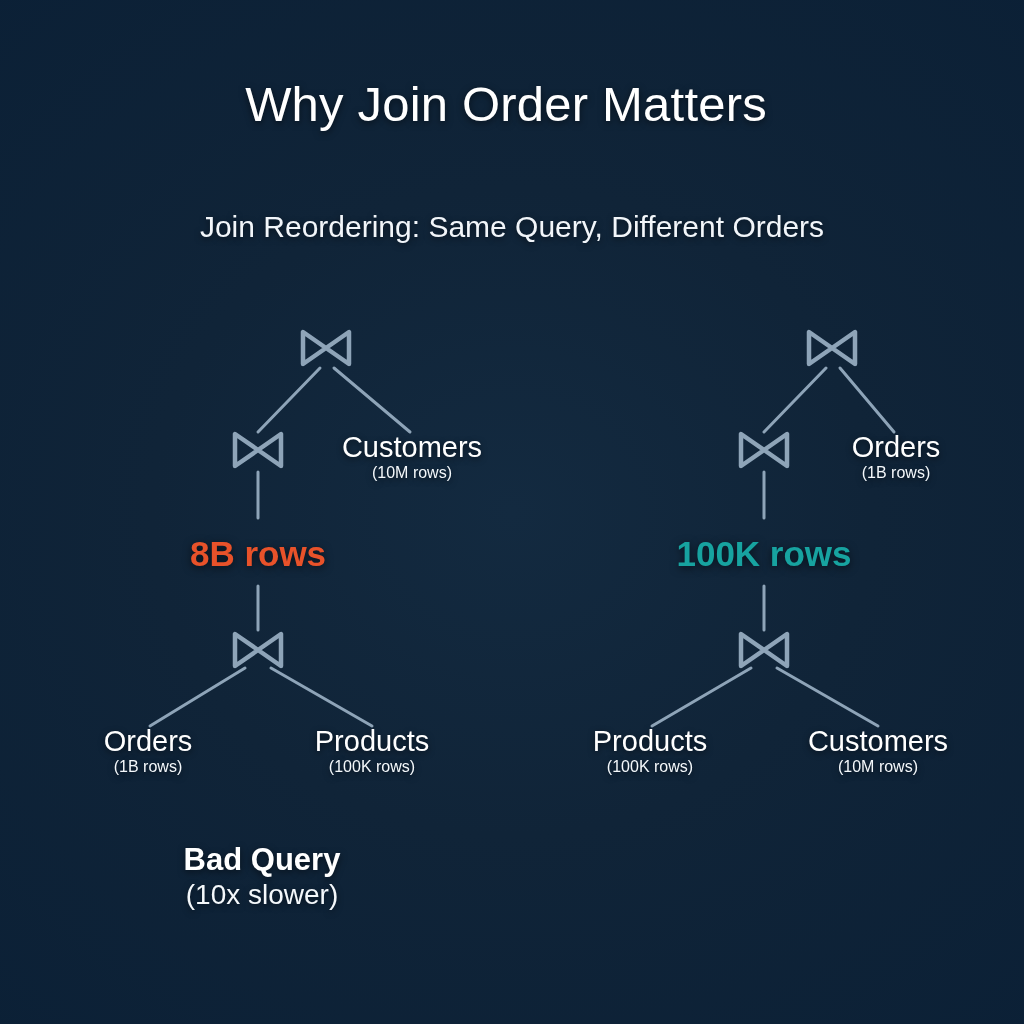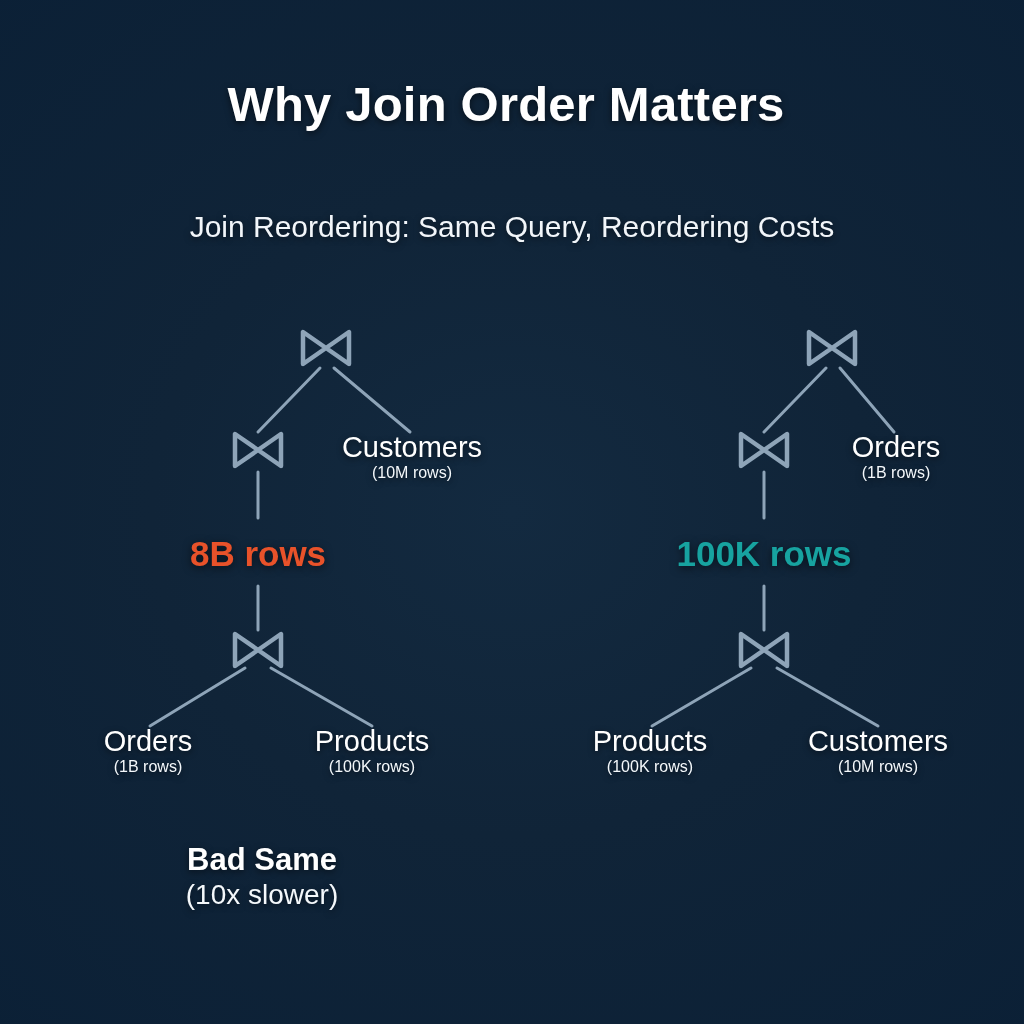--- a/index.html
+++ b/index.html
@@ -18,21 +18,21 @@
     -webkit-font-smoothing: antialiased;
   }
 
   
   .title {
     position: absolute;
     left: 0; right: 12px;
     top: 76px;
     text-align: center;
     font-size: 49px;
-    font-weight: bold;
+    font-weight: normal;
     color: #ffffff;
     letter-spacing: 0.2px;
     text-shadow: 0 2px 7px rgba(0,0,0,0.55);
   }
   .subtitle {
     position: absolute;
     left: 0; right: 0;
     top: 210px;
     text-align: center;
     font-size: 30px;
@@ -128,21 +128,21 @@
     line-height: 1.2;
     text-shadow: 0 2px 6px rgba(0,0,0,0.5);
   }
 </style>
 </head>
 <body>
 
 <div id="canvas">
 
   <div class="title">Why Join Order Matters</div>
-  <div class="subtitle">Join Reordering: Same Query, Reordering Costs</div>
+  <div class="subtitle">Join Reordering: Same Query, Different Orders</div>
 
   <svg id="edges" viewBox="0 0 1024 1024">
 
     <path class="edge" d="M 320 368 L 258 432"></path>
 
     <path class="edge" d="M 334 368 L 410 432"></path>
 
     <path class="edge" d="M 258 472 L 258 518"></path>
 
     <path class="edge" d="M 258 586 L 258 630"></path>
@@ -185,21 +185,21 @@
   <div class="leaf" style="left:148px; top:726px;">
     <span class="tname">Orders</span>
     <span class="trows">(1B rows)</span>
   </div>
   <div class="leaf" style="left:372px; top:726px;">
     <span class="tname">Products</span>
     <span class="trows">(100K rows)</span>
   </div>
 
   <div class="verdict" style="left:262px; top:843px;">
-    <span class="vmain">Bad Same</span>
+    <span class="vmain">Bad Query</span>
     <span class="vsub">(10x slower)</span>
   </div>
 
   <div class="join" style="left:832px; top:348px;">
     <svg viewBox="0 0 56 42" aria-hidden="true">
       <path d="M 5 5 L 5 37 L 28 21 L 5 5 Z M 51 5 L 51 37 L 28 21 L 51 5 Z"></path>
     </svg>
   </div>
   <div class="join" style="left:764px; top:450px;">
     <svg viewBox="0 0 56 42" aria-hidden="true">

